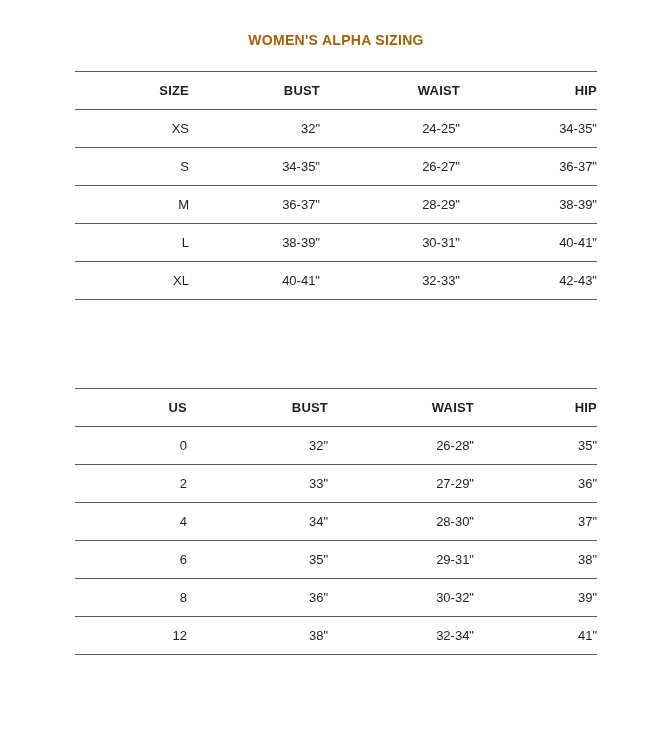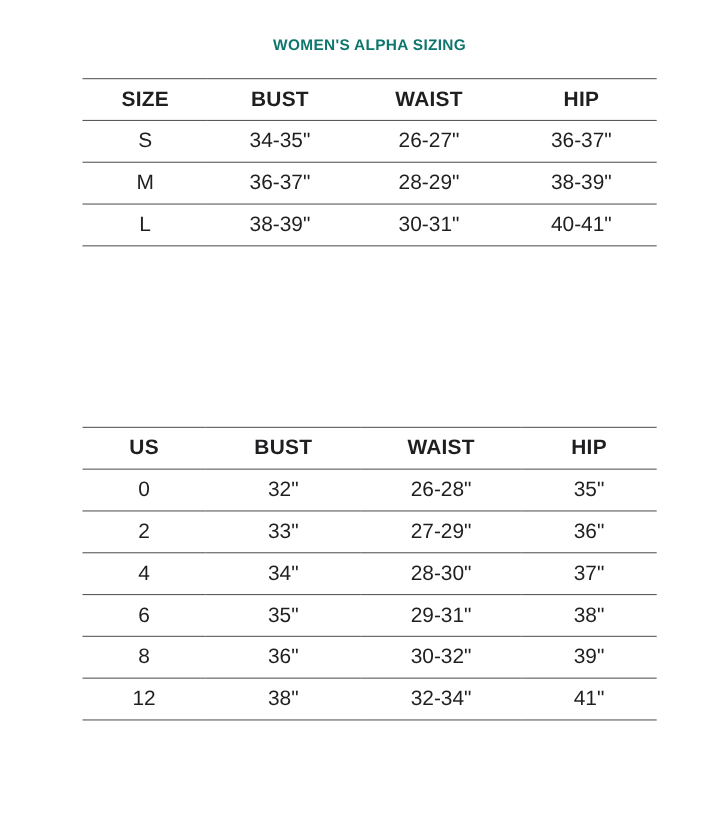--- a/index.html
+++ b/index.html
@@ -17,21 +17,21 @@
     overflow: hidden;
   }
   .tbl-title {
     position: absolute;
     left: 75px;
     width: 522px;
     text-align: center;
     font-size: 14px;
     font-weight: 700;
     letter-spacing: 0.3px;
-    color: #0f766e;
+    color: #a16207;
     line-height: 16px;
   }
   #title1 { top: 32px; }
   #title2 { top: 368px; }
   table.size-table {
     position: absolute;
     left: 75px;
     width: 522px;
     border-collapse: collapse;
     table-layout: fixed;
@@ -40,23 +40,23 @@
   #table1 { top: 71px; }
   #table2 { top: 388px; }
   table.size-table tr {
     border-top: 1px solid #5b5b5e;
   }
   table.size-table th,
   table.size-table td {
     height: 37px;
     padding: 0;
     margin: 0;
-    text-align: center;
+    text-align: right;
     vertical-align: middle;
-    font-size: 19px;
+    font-size: 13px;
     line-height: 37px;
     white-space: nowrap;
   }
   table.size-table th {
     font-weight: 700;
     letter-spacing: 0.2px;
   }
   table.size-table td {
     font-weight: 400;
   }
@@ -78,36 +78,48 @@
     <thead>
       <tr>
         <th>SIZE</th>
         <th>BUST</th>
         <th>WAIST</th>
         <th>HIP</th>
       </tr>
     </thead>
     <tbody>
       <tr>
+        <td>XS</td>
+        <td>32"</td>
+        <td>24-25"</td>
+        <td>34-35"</td>
+      </tr>
+      <tr>
         <td>S</td>
         <td>34-35"</td>
         <td>26-27"</td>
         <td>36-37"</td>
       </tr>
       <tr>
         <td>M</td>
         <td>36-37"</td>
         <td>28-29"</td>
         <td>38-39"</td>
       </tr>
       <tr>
         <td>L</td>
         <td>38-39"</td>
         <td>30-31"</td>
         <td>40-41"</td>
+      </tr>
+      <tr>
+        <td>XL</td>
+        <td>40-41"</td>
+        <td>32-33"</td>
+        <td>42-43"</td>
       </tr>
     </tbody>
   </table>
 
 
   <table class="size-table" id="table2">
     <colgroup>
       <col style="width:112px">
         <col style="width:141px">
         <col style="width:146px">

